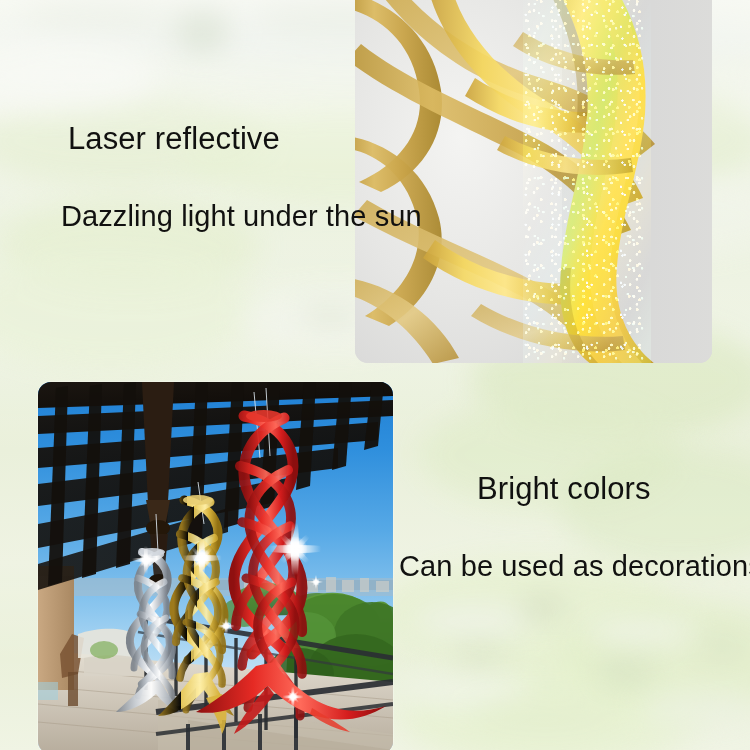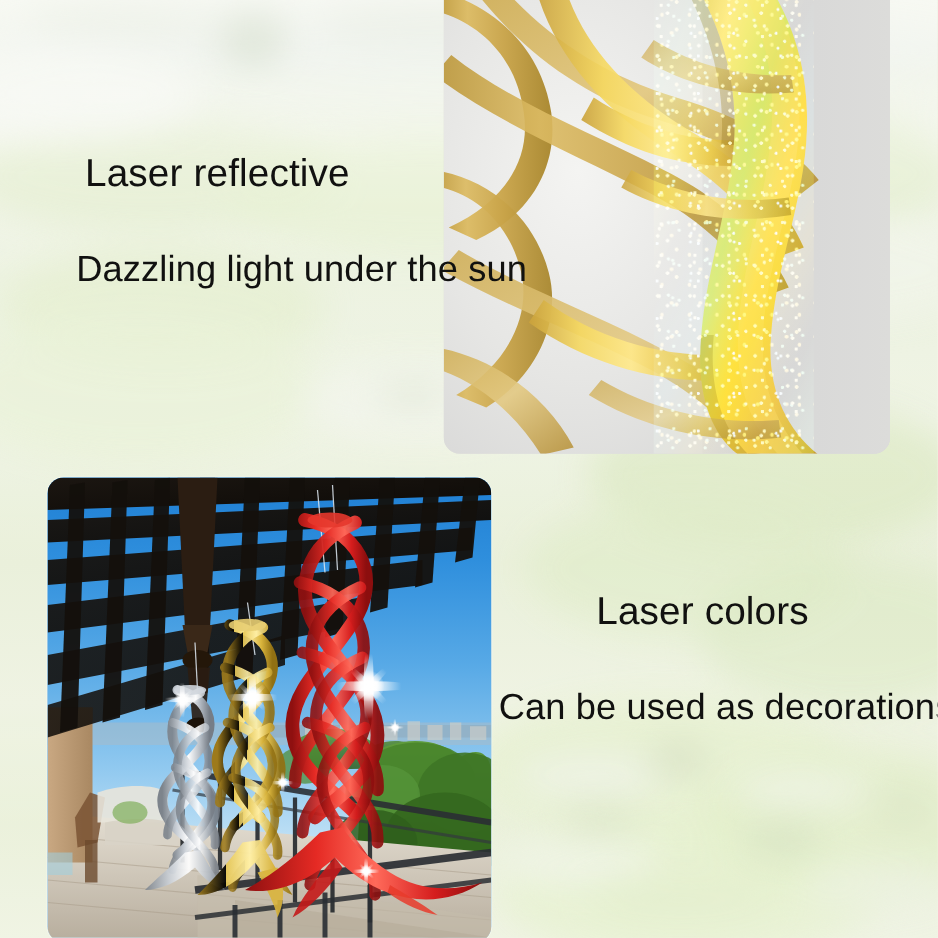--- a/index.html
+++ b/index.html
@@ -478,14 +478,14 @@
     </div>
   <div class="sparkle" style="left:268px;top:190px;width:20px;height:20px;">
       <i></i>
       <u></u>
       <s></s>
     </div>
 </div>
 
 <div class="cap" id="cap-laser">Laser reflective</div>
 <div class="cap" id="cap-dazzling">Dazzling light under the sun</div>
-<div class="cap" id="cap-bright">Laser colors</div>
+<div class="cap" id="cap-bright">Bright colors</div>
 <div class="cap" id="cap-decor">Can be used as decorations</div>
 
 </body></html>

